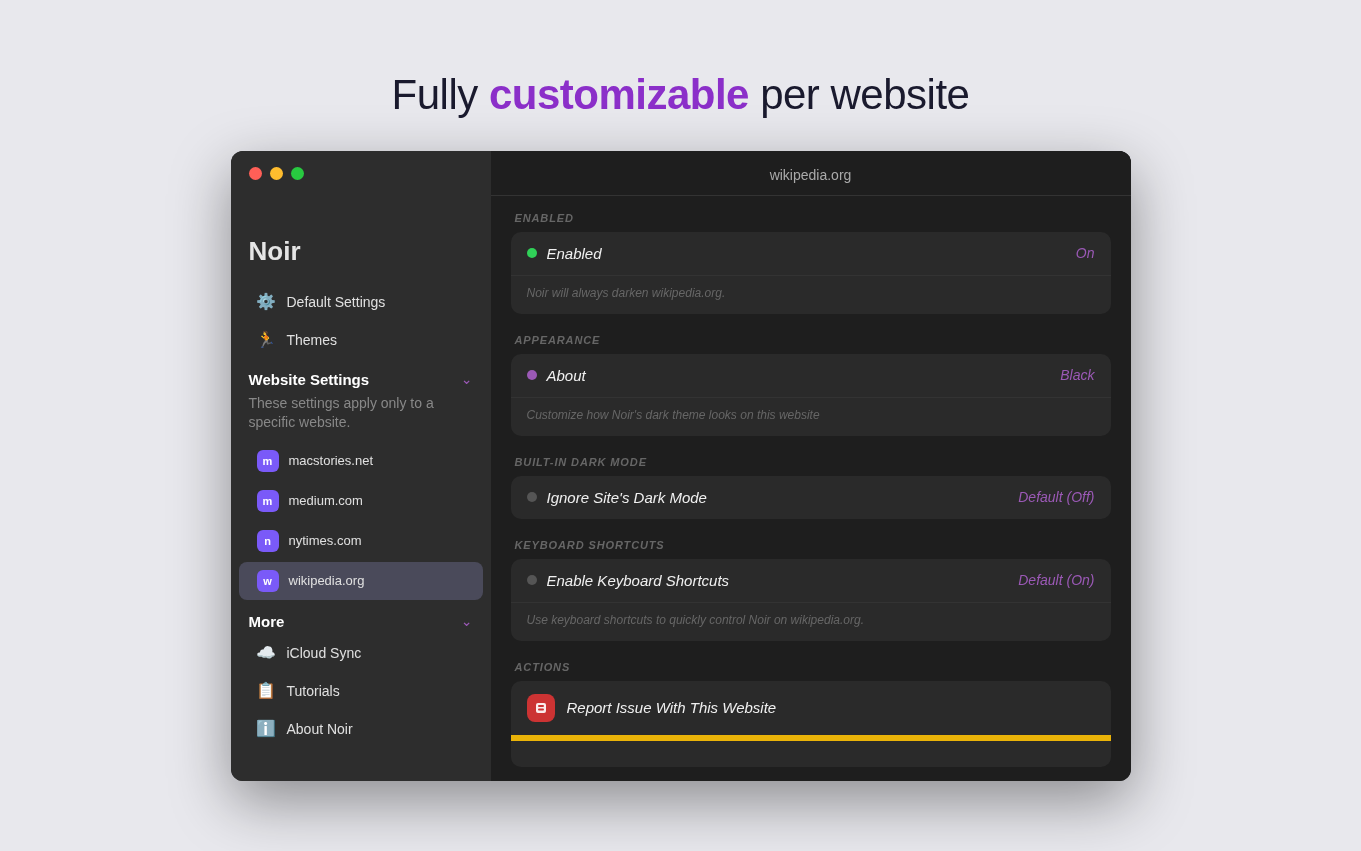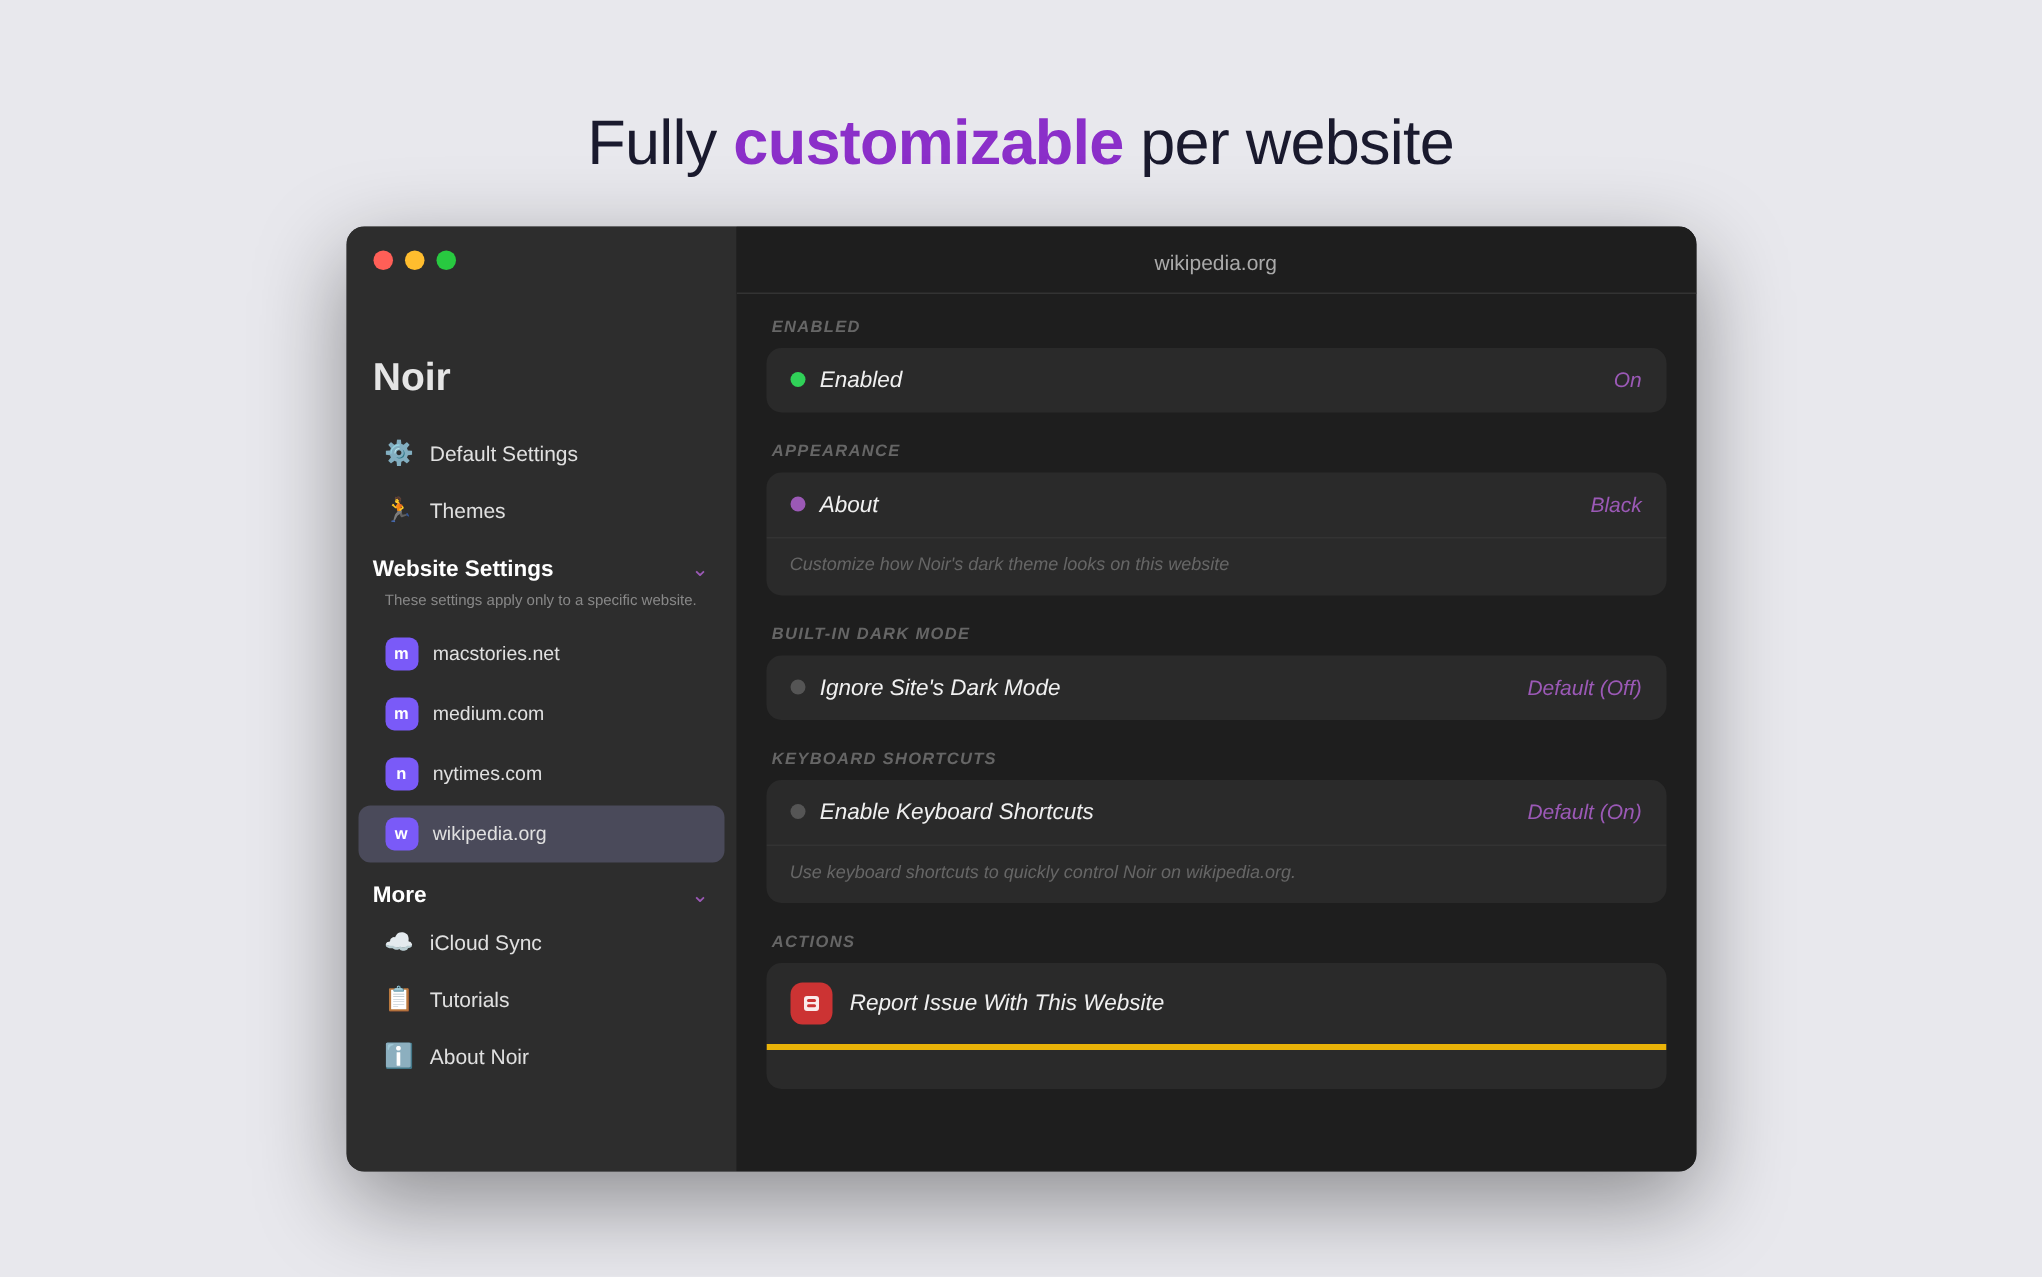--- a/index.html
+++ b/index.html
@@ -92,25 +92,24 @@
       justify-content: space-between;
       padding: 12px 18px 4px;
       gap: 44px;
     }
     .sidebar-section-title {
       font-size: 15px;
       font-weight: 700;
       color: #ffffff;
     }
     .sidebar-section-desc {
-      font-size: 10px;
+      font-size: 14px;
       color: #888;
       padding: 2px 18px 8px;
       line-height: 1.4;
-      text-align: center;
     }
     .chevron-icon {
       color: #9b59b6;
       font-size: 14px;
     }
     .website-item {
       display: flex;
       align-items: center;
       gap: 10px;
       padding: 8px 18px;
@@ -208,21 +207,21 @@
       padding: 8px 16px 12px;
       font-size: 12px;
       color: #666;
       line-height: 1.5;
     }
     .action-row {
       display: flex;
       align-items: center;
       gap: 12px;
       padding: 13px 16px;
-      border-bottom: 4px solid #eab308;
+      border-bottom: 6px solid #eab308;
       cursor: pointer;
     }
     .action-row:last-child { border-bottom: none; }
     .action-icon {
       width: 28px;
       height: 28px;
       border-radius: 8px;
       display: flex;
       align-items: center;
       justify-content: center;
@@ -311,20 +310,21 @@
     <div class="settings-section">
       <div class="section-label">ENABLED</div>
       <div class="settings-card">
         <div class="setting-row">
           <div class="setting-left">
             <div class="setting-dot dot-green"></div>
             <span class="setting-name">Enabled</span>
           </div>
           <span class="setting-value">On</span>
         </div>
+        <div class="setting-desc">Noir will always darken wikipedia.org.</div>
       </div>
     </div>
 
     <div class="settings-section">
       <div class="section-label">APPEARANCE</div>
       <div class="settings-card">
         <div class="setting-row">
           <div class="setting-left">
             <div class="setting-dot dot-purple"></div>
             <span class="setting-name">About</span>

